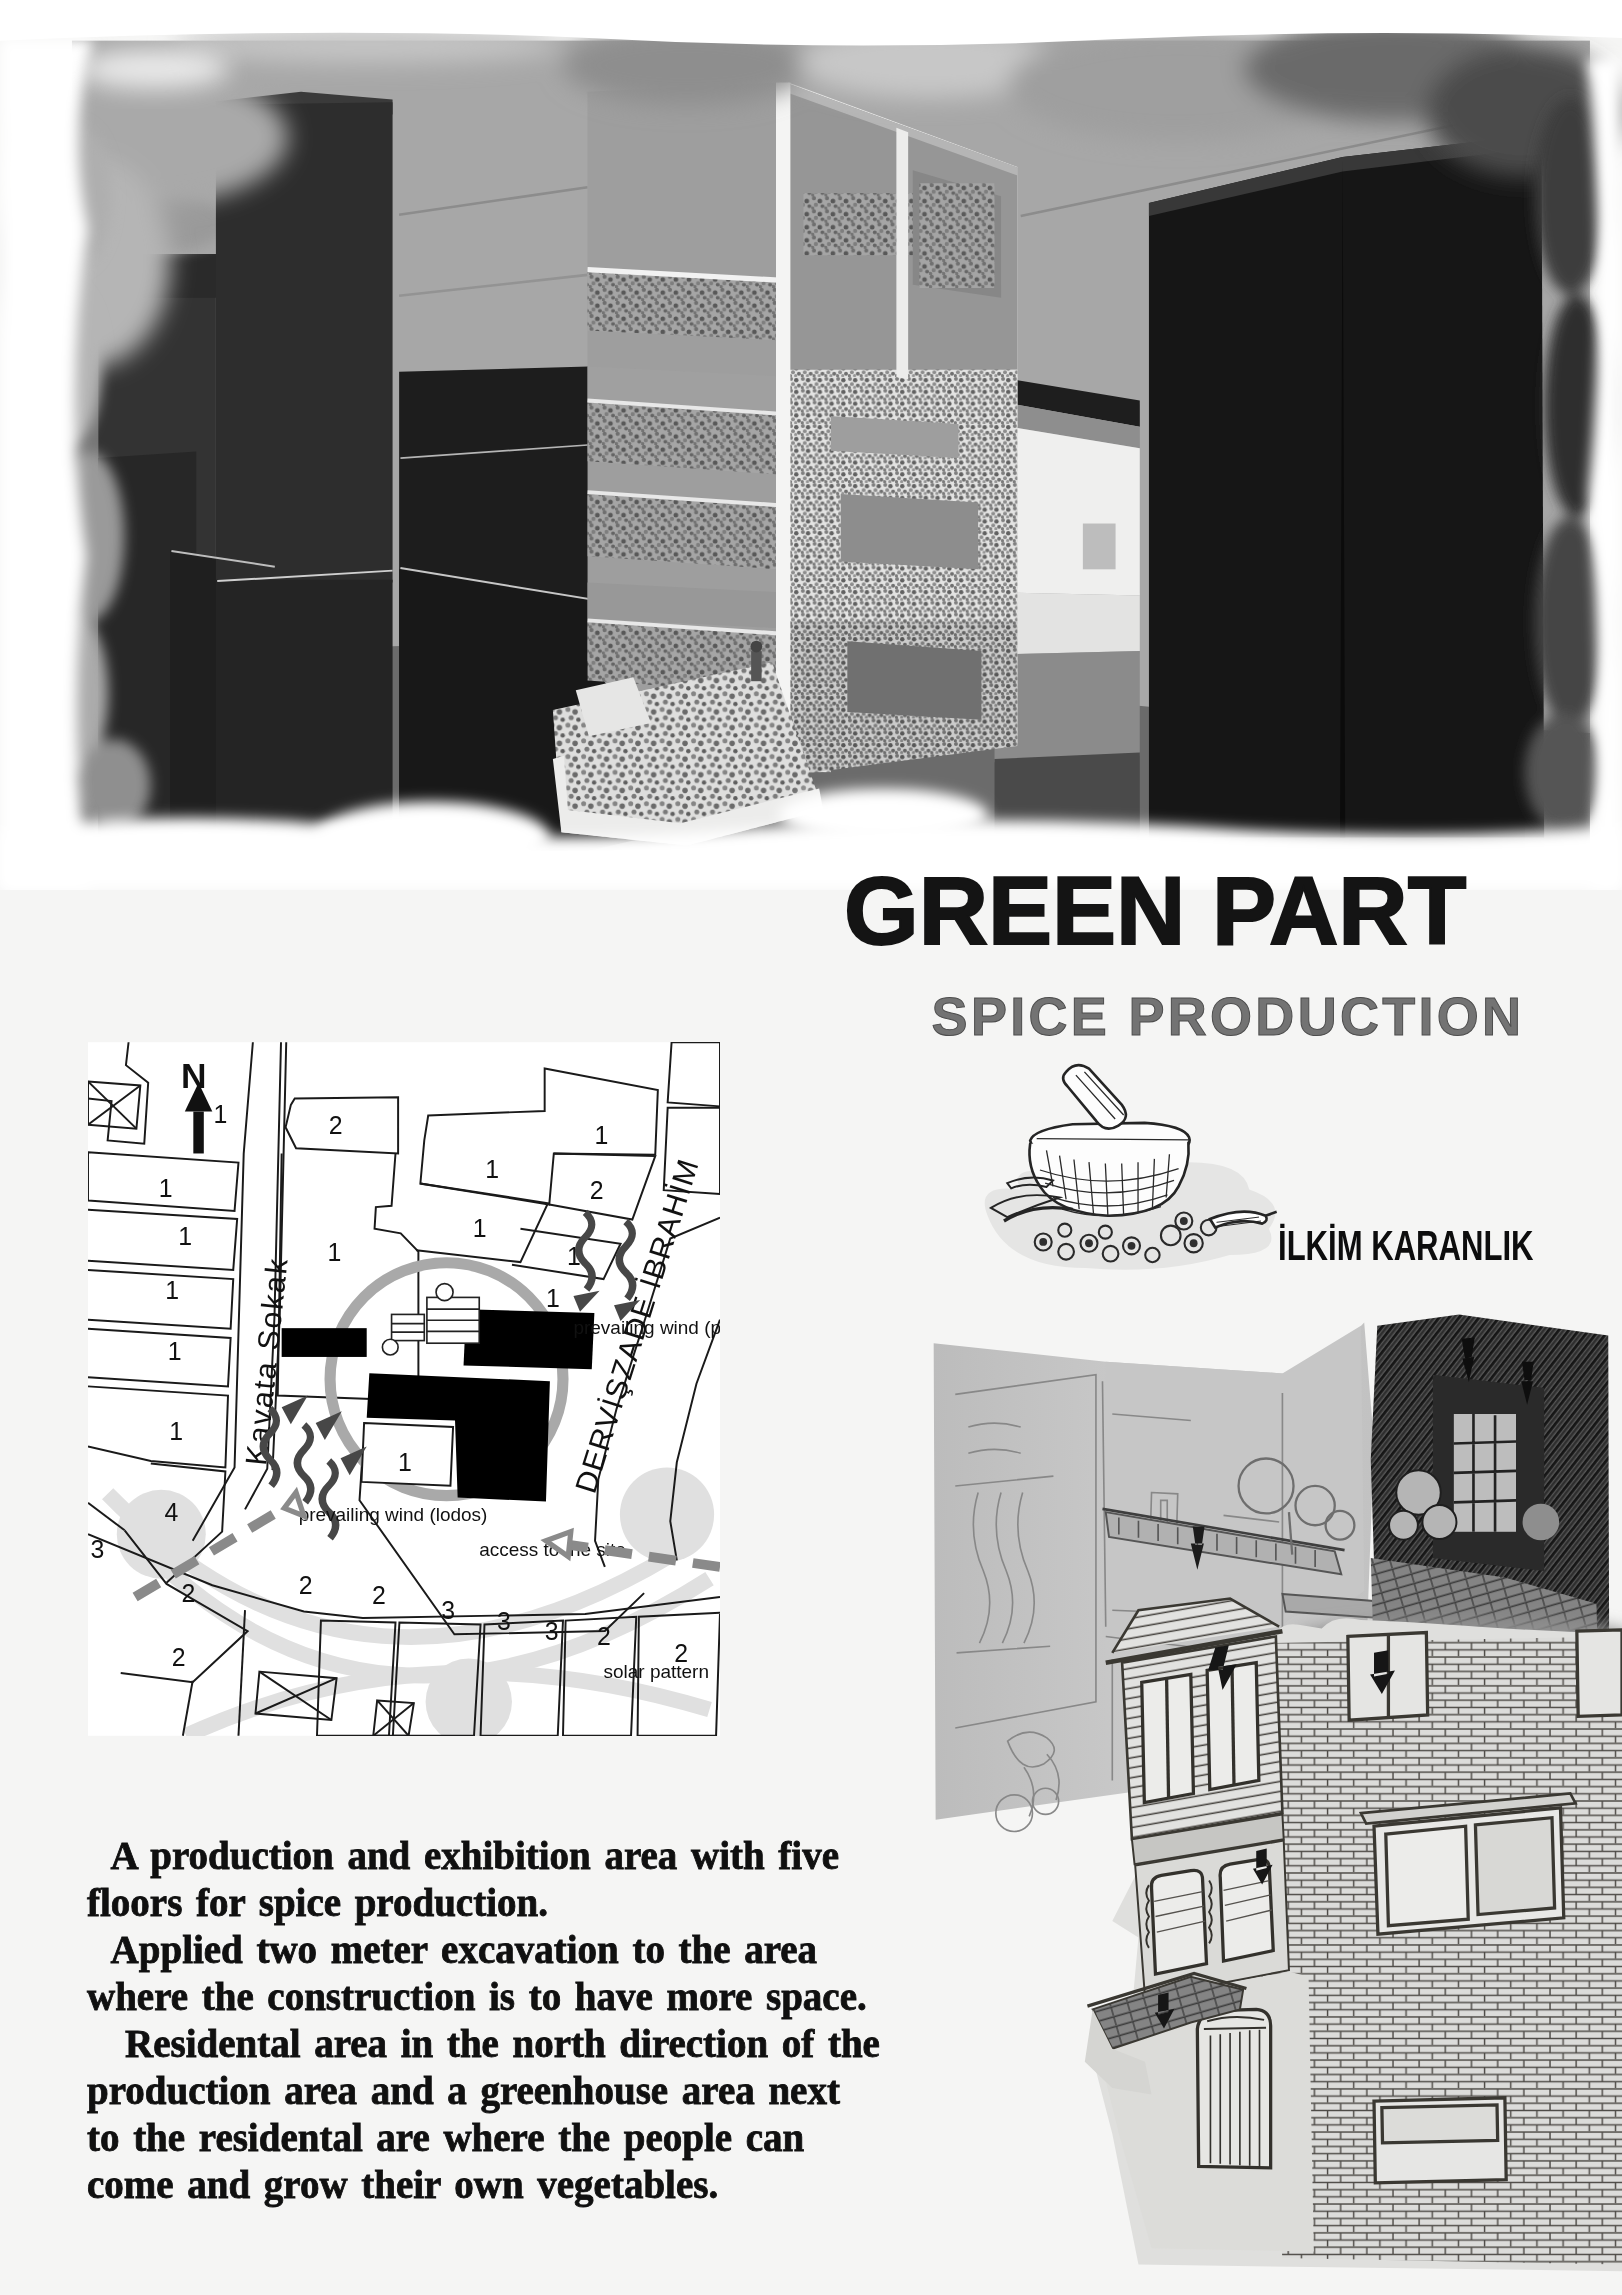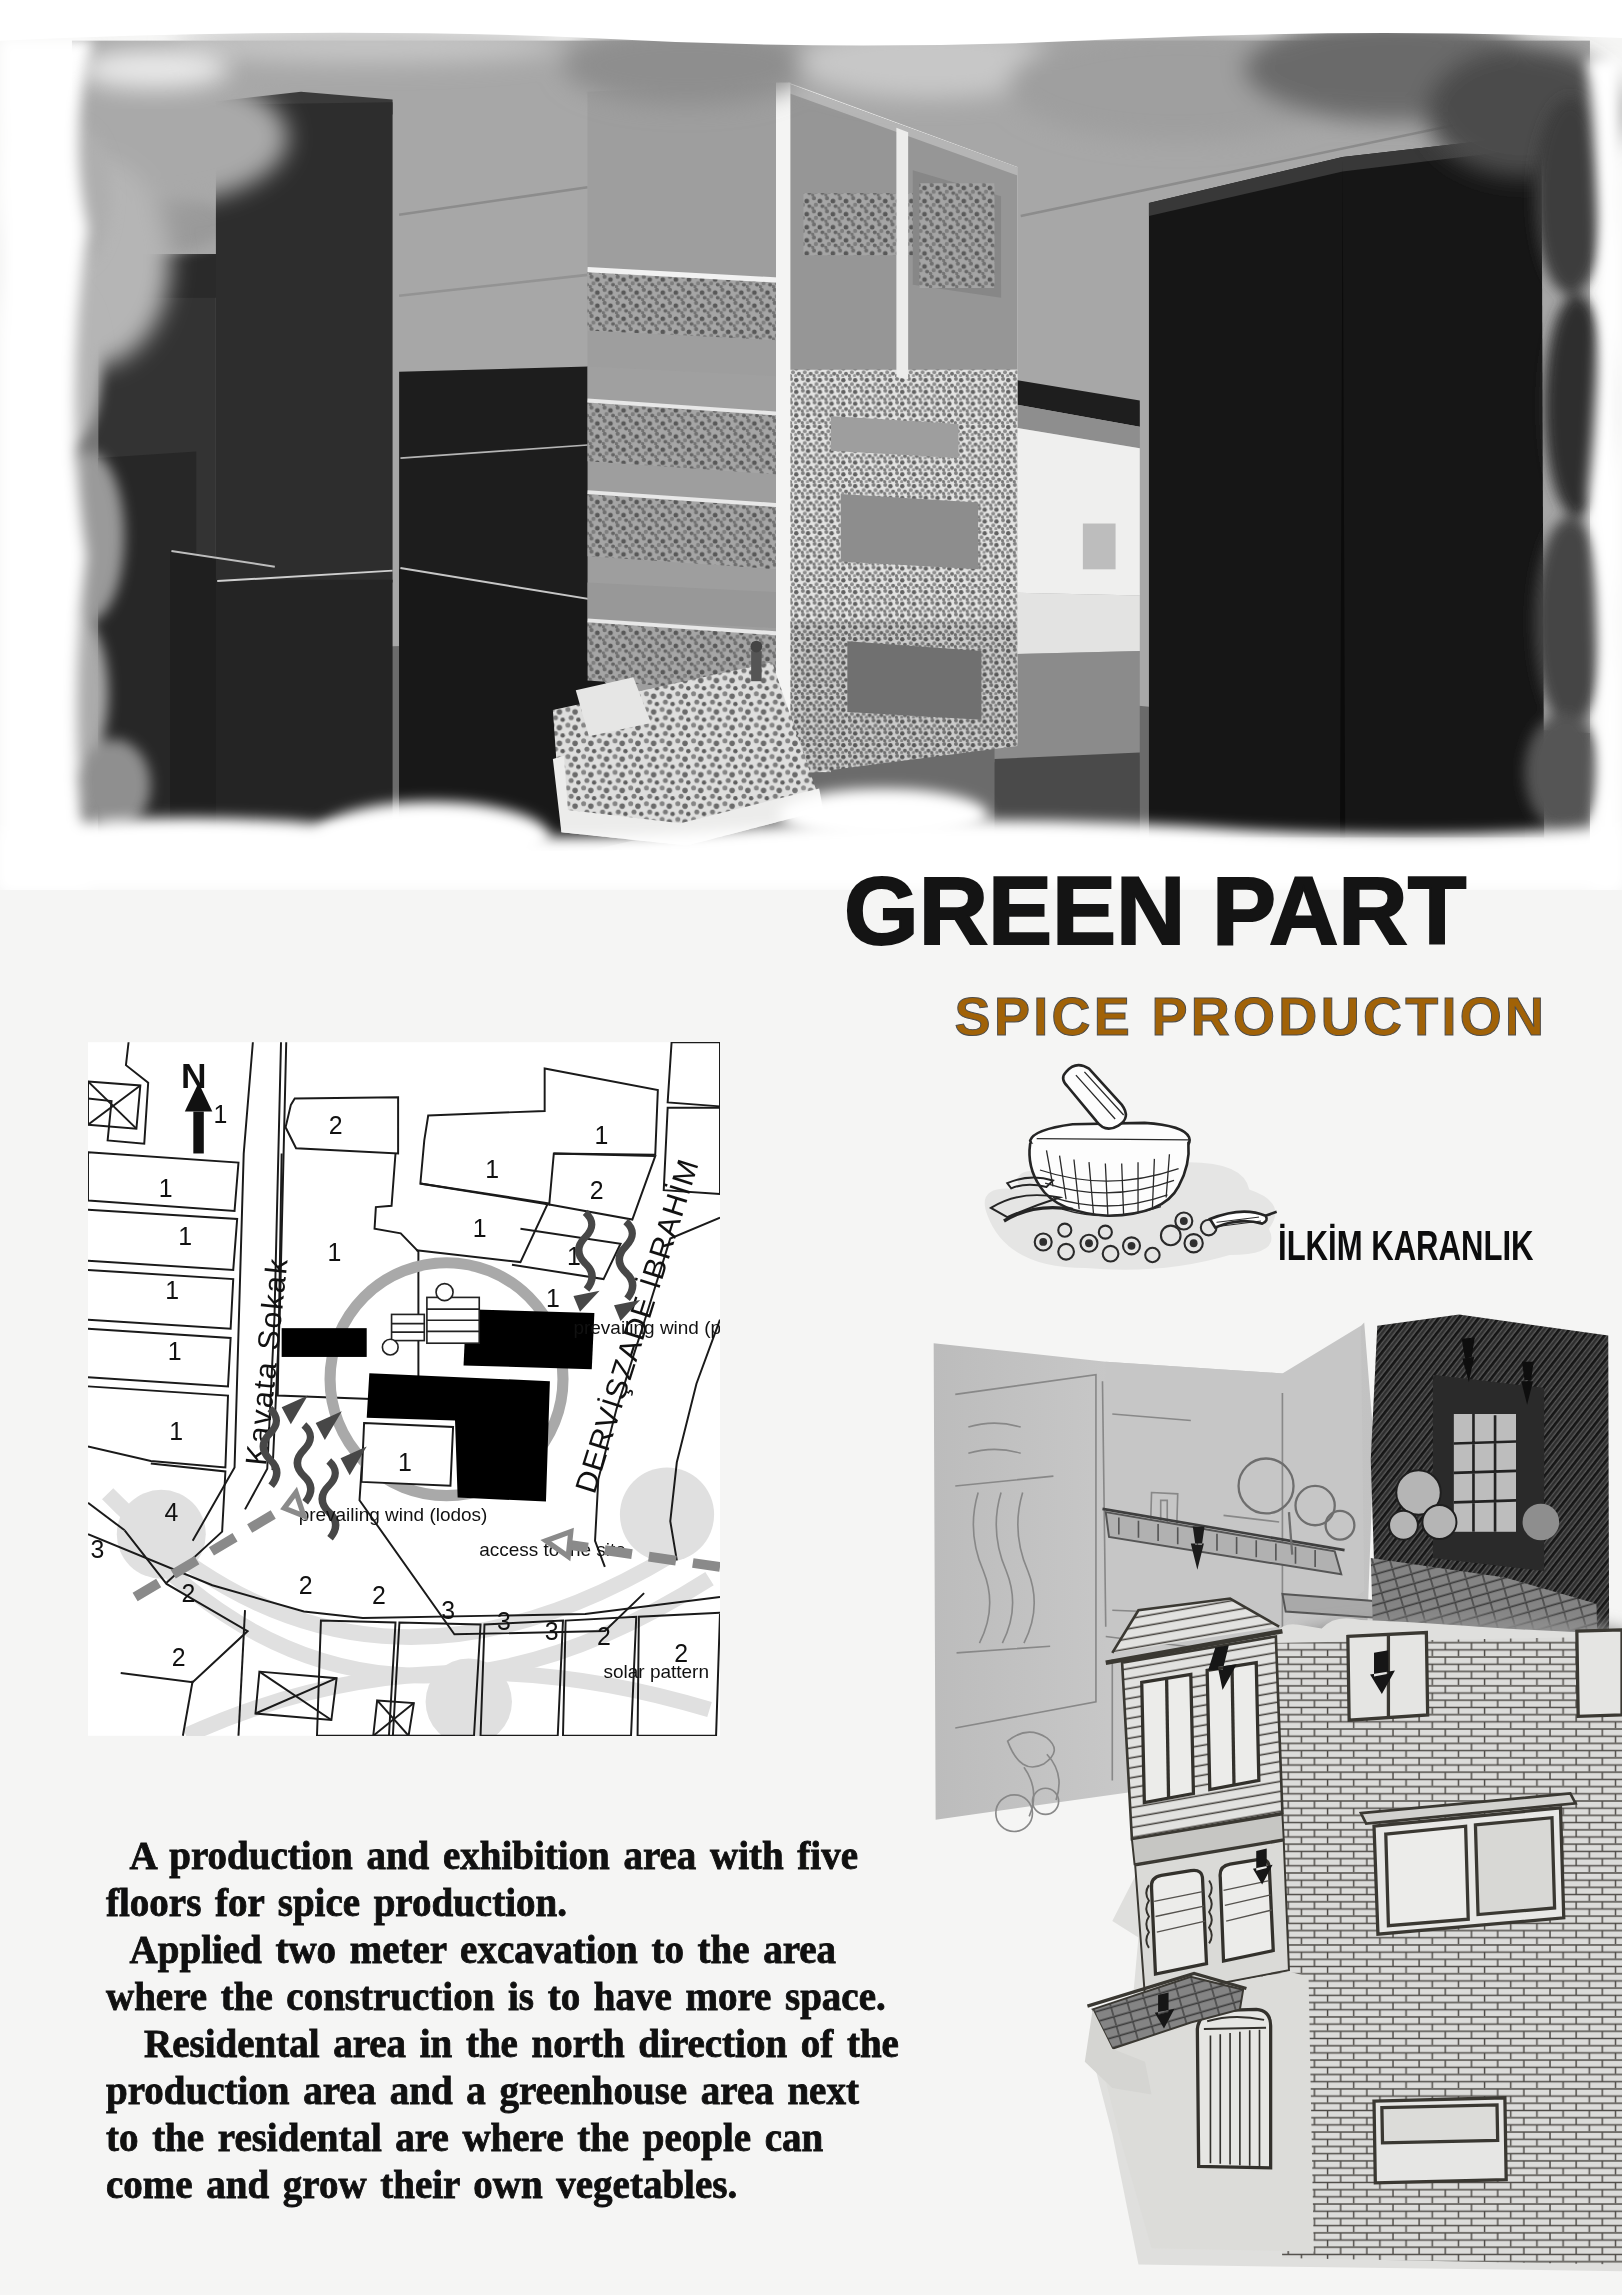--- a/index.html
+++ b/index.html
@@ -150,21 +150,21 @@
 <path d="M0,0 H2479 V58 Q2100,42 1700,60 Q1300,80 900,58 Q500,40 0,62 Z"></path>
 <path d="M0,0 V1360 H138 Q100,1100 132,850 Q96,600 134,350 Q102,200 142,60 L0,58 Z" filter="url(#b14)"></path>
 <path d="M2479,0 V1360 H2430 Q2455,1050 2428,750 Q2460,400 2425,90 L2479,85 Z" filter="url(#b14)"></path>
 <path d="M0,1360 H2479 V1262 Q2200,1285 1900,1268 Q1500,1240 1150,1266 Q800,1295 500,1260 Q250,1235 0,1270 Z" filter="url(#b14)"></path>
 <ellipse cx="660" cy="1280" rx="180" ry="55" filter="url(#b14)"></ellipse>
 <ellipse cx="1350" cy="1245" rx="160" ry="40" filter="url(#b14)"></ellipse>
 <ellipse cx="235" cy="105" rx="115" ry="30" filter="url(#b30)" opacity="0.75"></ellipse>
 </g>
 </svg>
 <div class="abs" style="left:844px;top:856px;width:720px;text-align:left;font-weight:bold;font-size:96px;letter-spacing:0px;color:#141414;-webkit-text-stroke:2px #141414;">GREEN PART</div>
-<div class="abs" style="left:891px;top:985px;width:720px;text-align:center;font-weight:bold;font-size:54px;letter-spacing:3.3px;color:#a16207;-webkit-text-stroke:1px #4d4d4d;">SPICE PRODUCTION</div>
+<div class="abs" style="left:868px;top:985px;width:720px;text-align:center;font-weight:bold;font-size:54px;letter-spacing:3.3px;color:#737373;-webkit-text-stroke:1px #4d4d4d;">SPICE PRODUCTION</div>
 <div class="abs" style="left:1278px;top:1222px;font-size:42px;font-weight:600;color:#0d0d0d;white-space:nowrap;transform:scaleX(0.74);transform-origin:left top;">İLKİM KARANLIK</div>
 <svg class="abs" style="left:968px;top:1052px" width="327" height="236" viewBox="0 0 500 360">
 <path d="M30,250 Q10,200 80,210 Q60,170 140,185 Q200,150 300,170 Q420,160 430,210 Q490,230 460,270 Q480,310 400,310 Q300,340 180,330 Q60,330 30,250 Z" fill="#e5e5e4"></path>
 <g stroke="#252525" stroke-width="4" fill="#fdfdfd" stroke-linejoin="round" stroke-linecap="round">
 <path d="M95,135 Q100,118 160,110 L270,108 Q330,112 338,130 Q345,148 300,156 L150,158 Q98,152 95,135 Z"></path>
 <path d="M95,140 Q90,175 110,205 Q135,245 215,250 Q300,248 322,205 Q340,172 337,138"></path>
 <path d="M150,30 Q165,12 185,25 L235,80 Q250,100 230,112 Q210,124 196,105 L152,52 Q140,40 150,30 Z"></path>
 </g>
 <g stroke="#2a2a2a" stroke-width="2" fill="none">
 <path d="M110,180 Q215,215 322,178"></path>
@@ -488,21 +488,21 @@
 <path d="M270,1090 L258,1170 L300,1210 L360,1220 L350,1170 L300,1150 Z" fill="#d5d5d2"></path>
 <g fill="#161616">
 <path d="M455,538 l20,-6 l-4,38 l-22,4 Z M463,567 l12,34 l16,-42 Z" transform="rotate(8 465 555)"></path>
 <path d="M700,545 l22,-4 l0,36 l-22,4 Z M694,578 l18,30 l20,-36 Z"></path>
 <path d="M520,848 l16,-4 l0,30 l-16,4 Z M515,875 l14,24 l16,-30 Z"></path>
 <path d="M370,1068 l16,-4 l0,30 l-16,4 Z M365,1095 l14,24 l16,-30 Z"></path>
 </g>
 </g>
 </svg>
 
-<div class="abs" style="left:87px;top:1832px;width:968px;font-family:'Liberation Serif',serif;font-weight:bold;font-size:39px;line-height:47px;word-spacing:3.9px;color:#101010;margin-left:19px;-webkit-text-stroke:0.8px #101010;">
+<div class="abs" style="left:87px;top:1832px;width:968px;font-family:'Liberation Serif',serif;font-weight:bold;font-size:39px;line-height:47px;word-spacing:3.9px;color:#101010;-webkit-text-stroke:0.8px #101010;">
 <span style="margin-left:23.6px"></span>A production and exhibition area with five<br>
 floors for spice production.<br>
 <span style="margin-left:23.6px"></span>Applied two meter excavation to the area<br>
 where the construction is to have more space.<br>
 <span style="margin-left:38px"></span>Residental area in the north direction of the<br>
 production area and a greenhouse area next<br>
 to the residental are where the people can<br>
 come and grow their own vegetables.
 </div>
 

